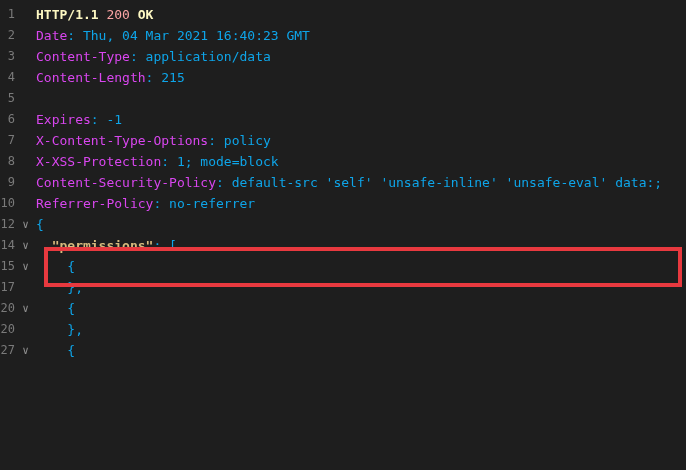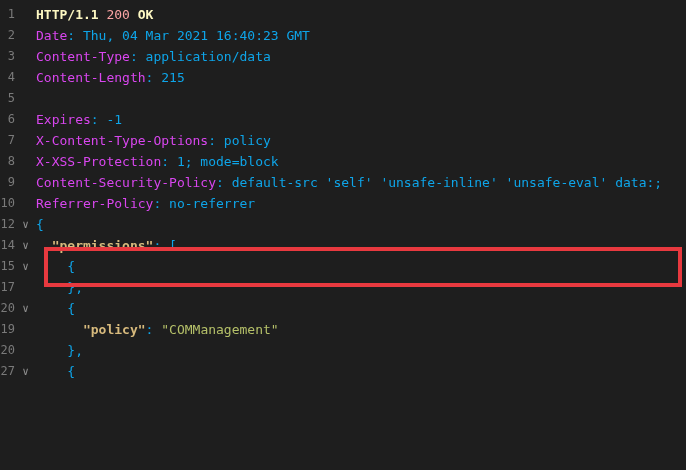--- a/index.html
+++ b/index.html
@@ -140,25 +140,20 @@
         <span class="ln">17</span>
         <span class="fold"></span>
         <span class="code"><span class="tok-plain">    },</span></span>
       </div>
       <div class="line">
         <span class="ln">20</span>
         <span class="fold">∨</span>
         <span class="code"><span class="tok-plain">    {</span></span>
       </div>
       <div class="line">
-        <span class="ln">19</span>
-        <span class="fold"></span>
-        <span class="code"><span class="tok-plain">      </span><span class="tok-key">"policy"</span><span class="tok-plain">: </span><span class="tok-str">"COMManagement"</span></span>
-      </div>
-      <div class="line">
         <span class="ln">20</span>
         <span class="fold"></span>
         <span class="code"><span class="tok-plain">    },</span></span>
       </div>
       <div class="line">
         <span class="ln">27</span>
         <span class="fold">∨</span>
         <span class="code"><span class="tok-plain">    {</span></span>
       </div>
     </div>

